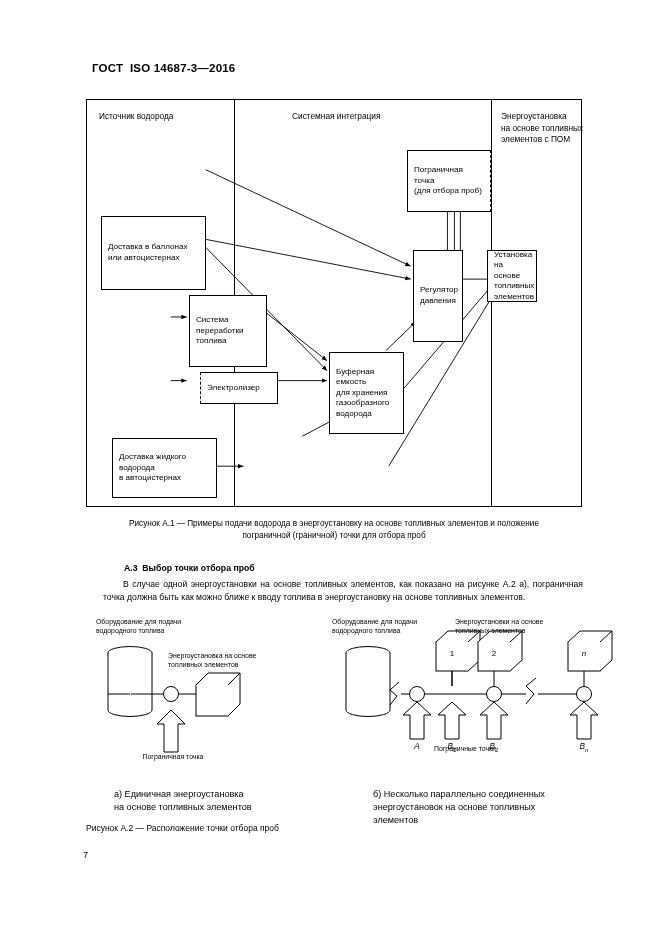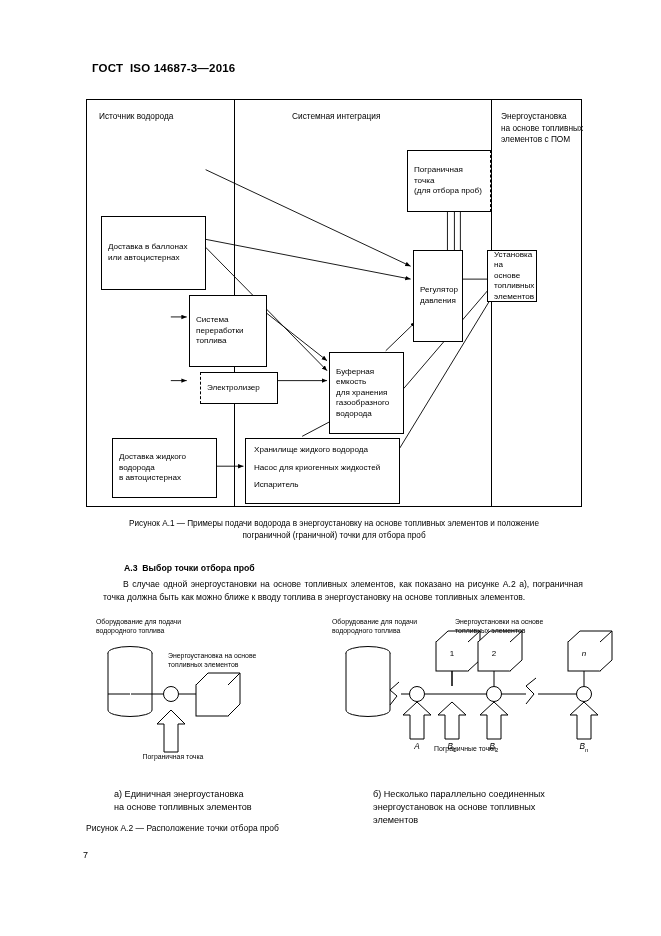--- a/index.html
+++ b/index.html
@@ -237,25 +237,20 @@
     <div class="bx b-cyl">Доставка в баллонах
 или автоцистернах</div>
     <div class="bx b-reform">Система
 переработки
 топлива</div>
     <div class="bx b-electro dash-l">Электролизер</div>
     <div class="bx b-liqdel">Доставка жидкого
 водорода
 в автоцистернах</div>
 
-    <div class="bx b-liqstore">
-      <div class="ln">Хранилище жидкого водорода</div>
-      <div class="ln">Насос для криогенных жидкостей</div>
-      <div class="ln">Испаритель</div>
-    </div>
 
     <div class="bx b-buffer">Буферная
 емкость
 для хранения
 газообразного
 водорода</div>
     <div class="bx b-bound dash-r">Пограничная точка
 (для отбора проб)</div>
     <div class="bx b-reg">Регулятор
 давления</div>

